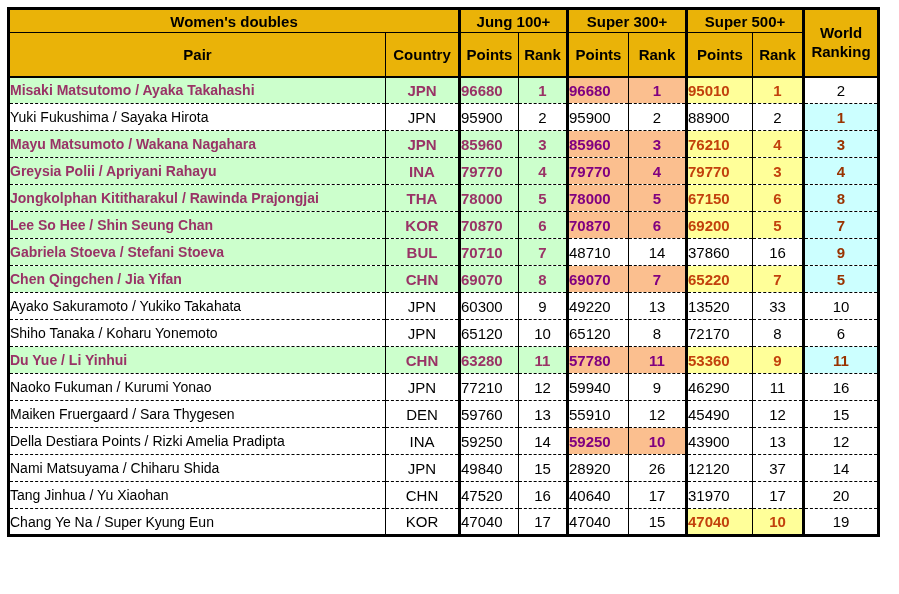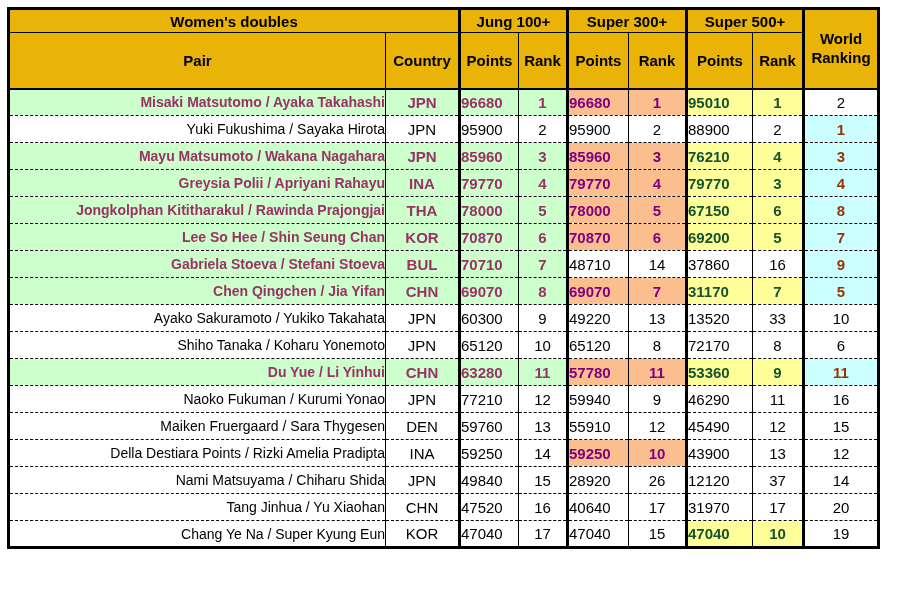--- a/index.html
+++ b/index.html
@@ -26,38 +26,38 @@
     white-space: nowrap;
     padding: 0;
   }
   thead th {
     font-weight: bold;
     text-align: center;
     border: 1px solid #000;
     background: #eab308;
   }
   thead tr.group-row th { height: 24px; }
-  thead tr.sub-row th { height: 56px; }
+  thead tr.sub-row th { height: 44px; }
   thead tr.sub-row th,
   thead th.wr-head { border-bottom: 2px solid #000; }
   th.wr-head { white-space: normal; line-height: 1.25; margin-top: 40px; }
   tbody td {
     height: 27px;
     border-left: 1px solid #000;
     border-top: 1px dashed #000;
   }
   tbody tr:first-child td { border-top: 2px solid #000; }
   .thick-l { border-left: 3px solid #000 !important; }
-  td.pair { text-align: right; padding-left: 5px; font-size: 14px; }
+  td.pair { text-align: left; font-size: 14px; }
   td.points { text-align: left; padding-right: 7px; }
   td.rank, td.country, td.wr { text-align: center; }
   
   .g { background: #CCFFCC; color: #993366; font-weight: bold; }
   .o { background: #FBBF8F; color: #800080; font-weight: bold; }
-  .y { background: #FFFF99; color: #14532d; font-weight: bold; }
+  .y { background: #FFFF99; color: #c2410c; font-weight: bold; }
   .c { background: #CCFFFF; color: #993300; font-weight: bold; }
 </style>
 </head>
 <body>
 
 <div class="table-wrap">
   <table>
     <colgroup>
       <col style="width:377px">
       <col style="width:74px">
@@ -166,21 +166,21 @@
     <td class="rank">16</td>
     <td class="wr thick-l c">9</td>
   </tr>
         <tr>
     <td class="pair g">Chen Qingchen / Jia Yifan</td>
     <td class="country g">CHN</td>
     <td class="points thick-l g">69070</td>
     <td class="rank g">8</td>
     <td class="points thick-l o">69070</td>
     <td class="rank o">7</td>
-    <td class="points thick-l y">31170</td>
+    <td class="points thick-l y">65220</td>
     <td class="rank y">7</td>
     <td class="wr thick-l c">5</td>
   </tr>
         <tr>
     <td class="pair">Ayako Sakuramoto / Yukiko Takahata</td>
     <td class="country">JPN</td>
     <td class="points thick-l">60300</td>
     <td class="rank">9</td>
     <td class="points thick-l">49220</td>
     <td class="rank">13</td>

